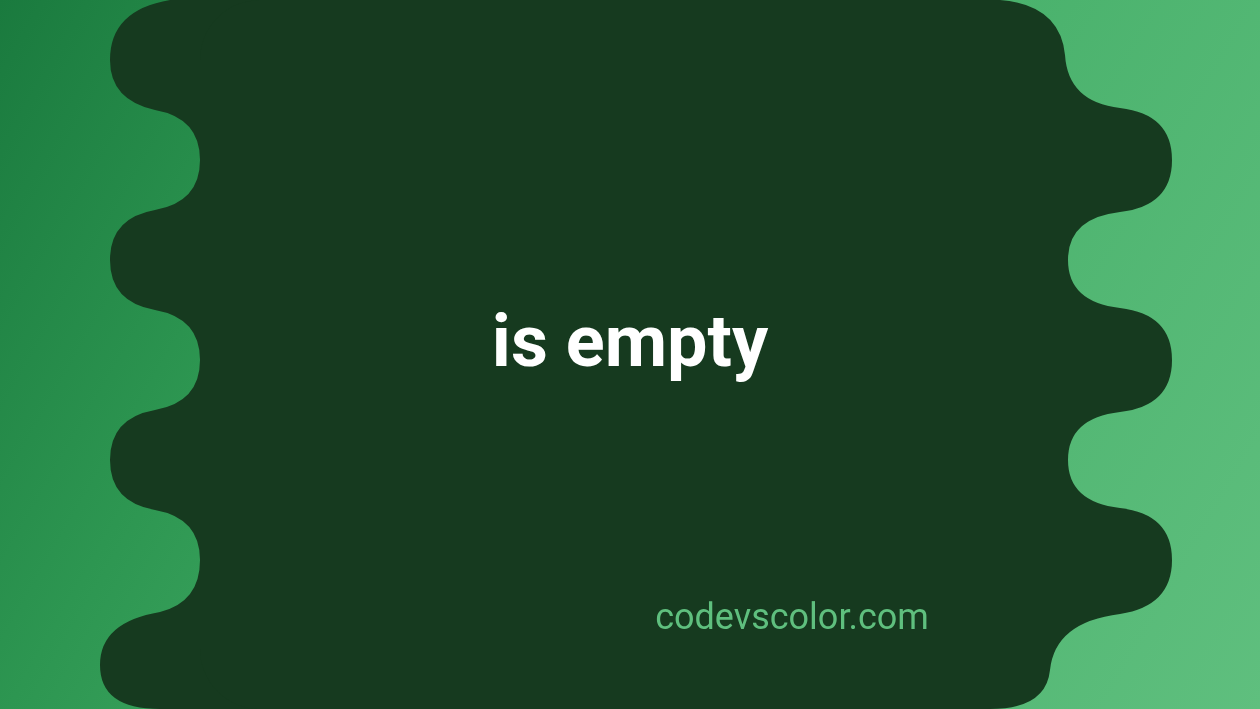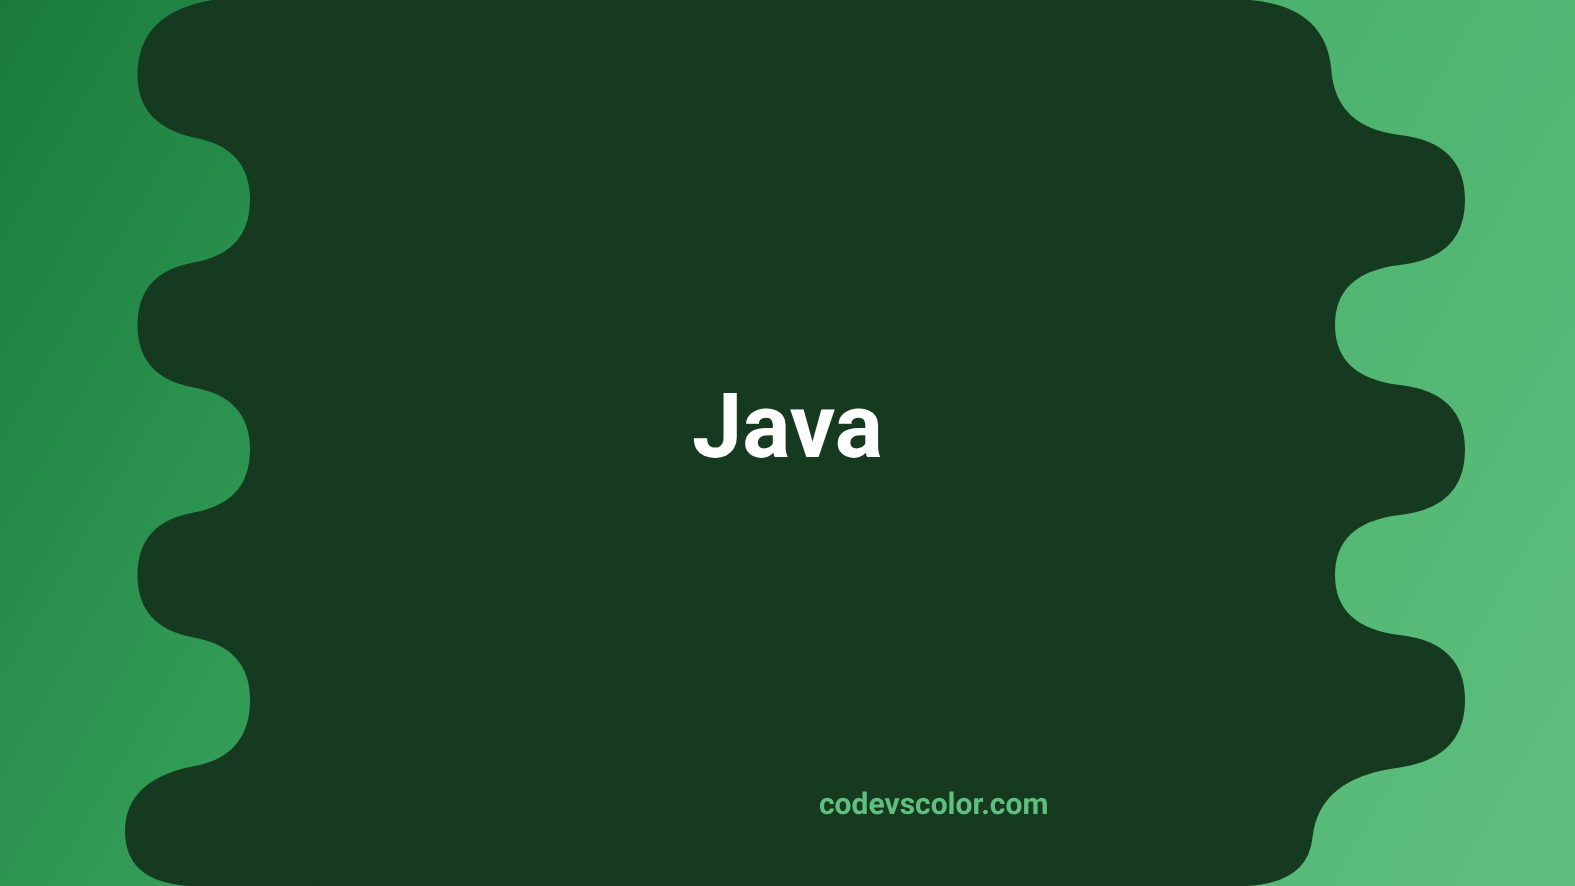--- a/index.html
+++ b/index.html
@@ -73,25 +73,25 @@
       font-size: 72px;
       font-weight: 700;
       text-align: center;
       line-height: 1.25;
       white-space: pre-line;
       z-index: 10;
     }
     
     .footer-text {
       position: absolute;
-      bottom: 52px;
+      bottom: 71px;
       left: 52%;
       color: #5fbf7e;
-      font-size: 24px;
-      font-weight: 700;
+      font-size: 36px;
+      font-weight: 400;
       z-index: 10;
     }
   </style>
 </head>
 <body>
 
 <div class="canvas">
 
   <div class="blob-left-wave">
     <svg viewBox="0 0 400 709" preserveAspectRatio="none">
@@ -139,18 +139,18 @@
         Q 362 606 310 614
         Q 245 622 240 670
         Q 236 709 180 709
         L 0 709
         Z
       "></path>
     </svg>
   </div>
 
   <div class="title-text">
-    <div>Java</div>
+    <div>is empty</div>
   </div>
 
   <div class="footer-text">codevscolor.com</div>
 
 </div>
 
 </body></html>

